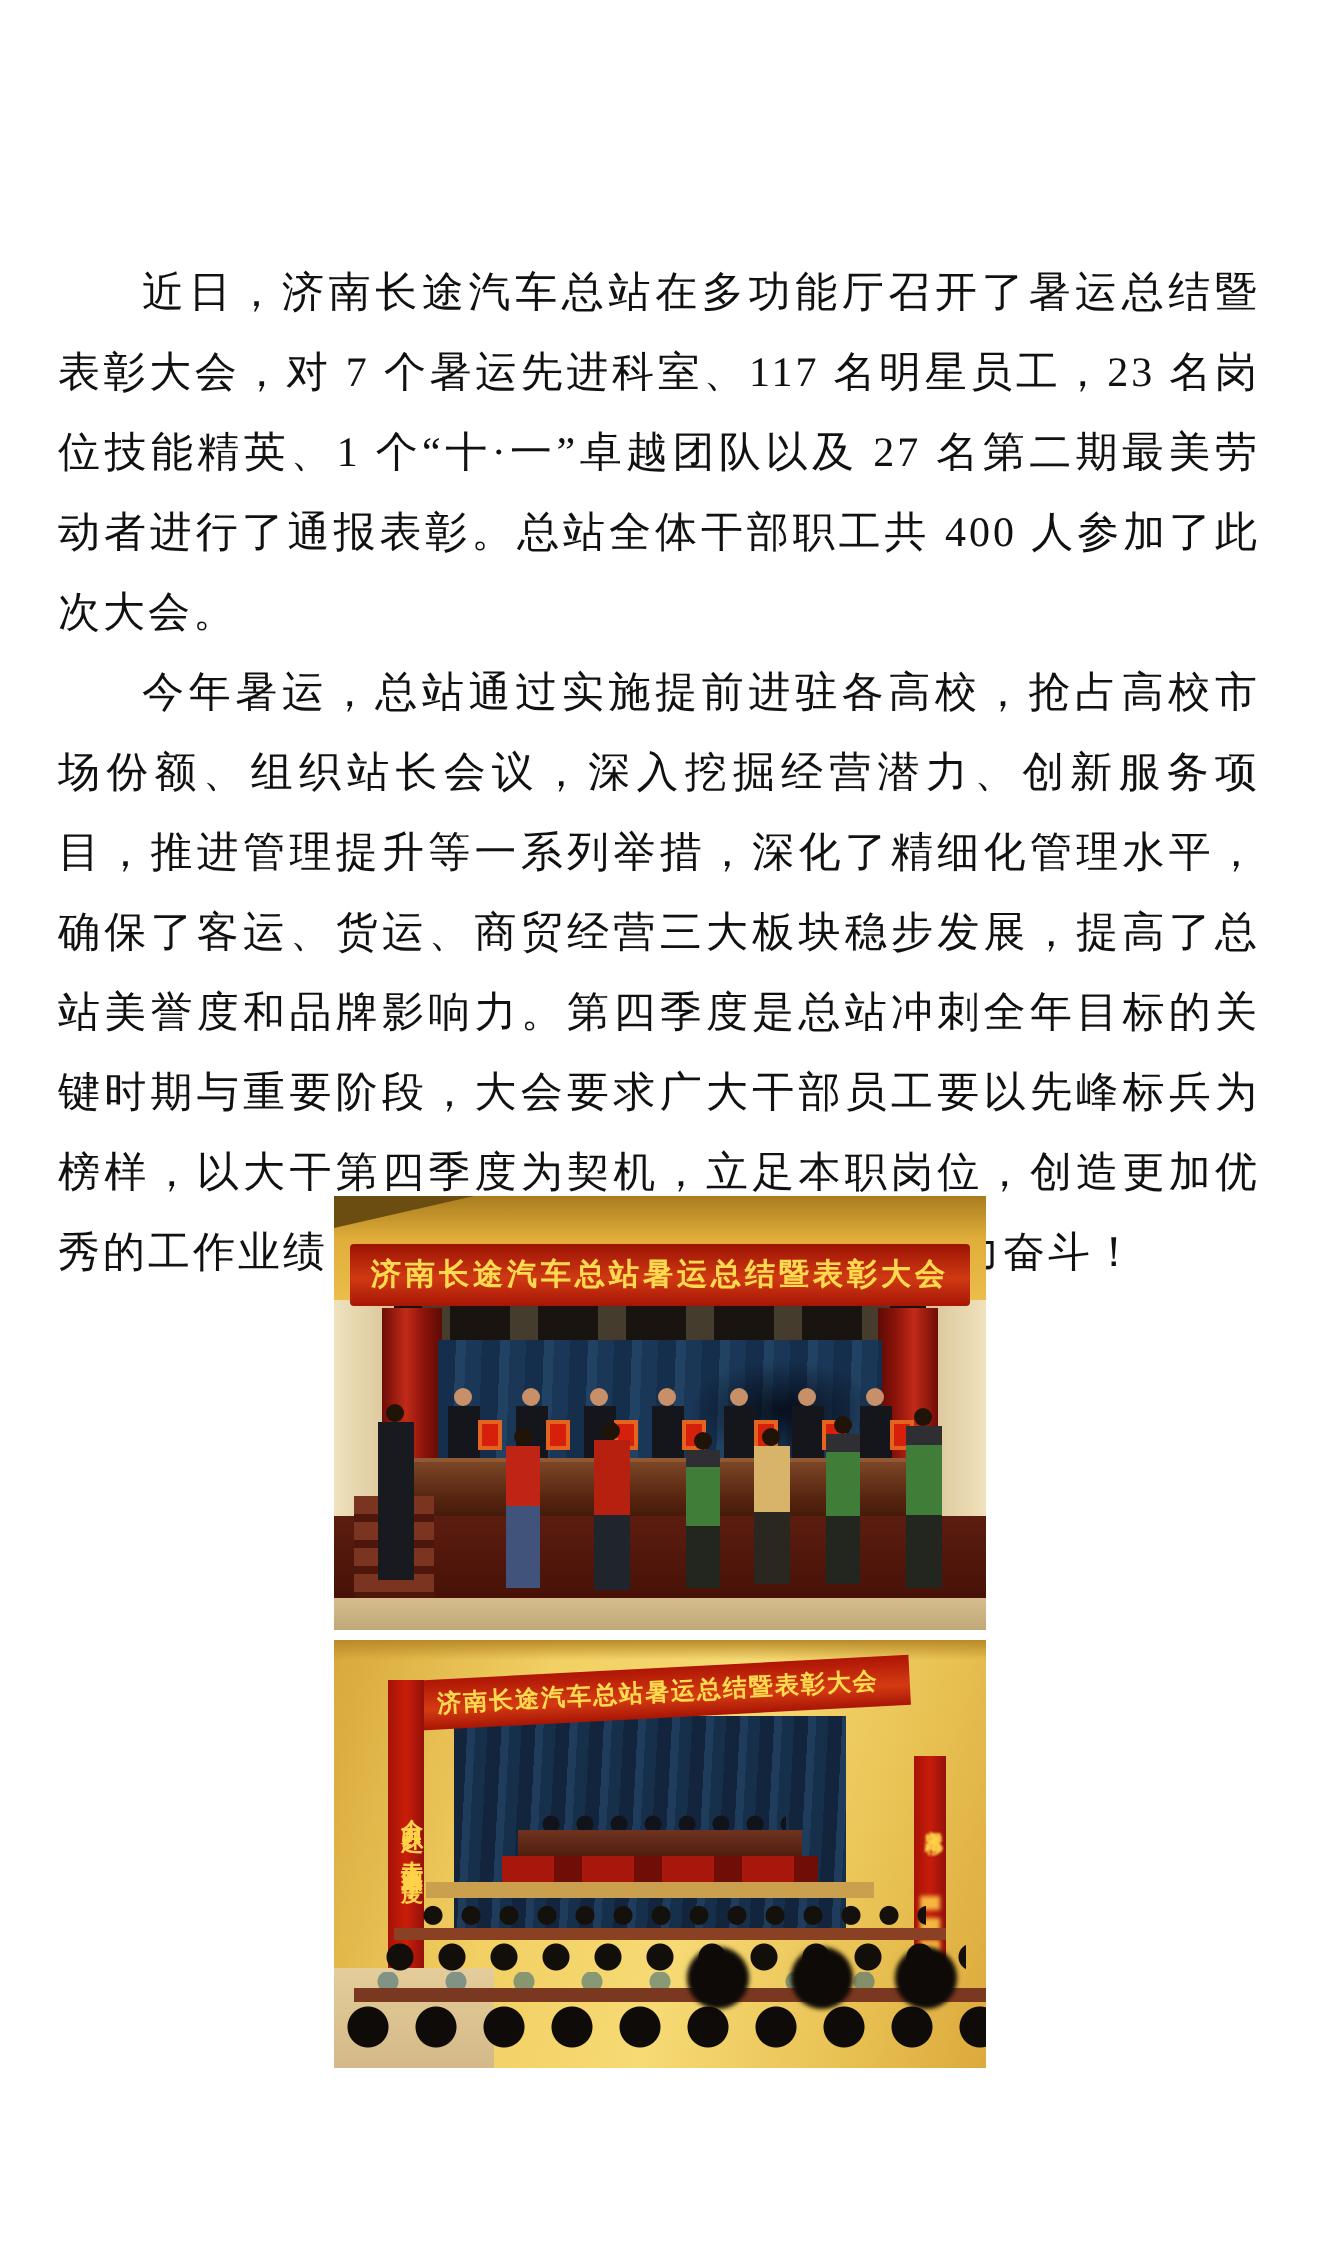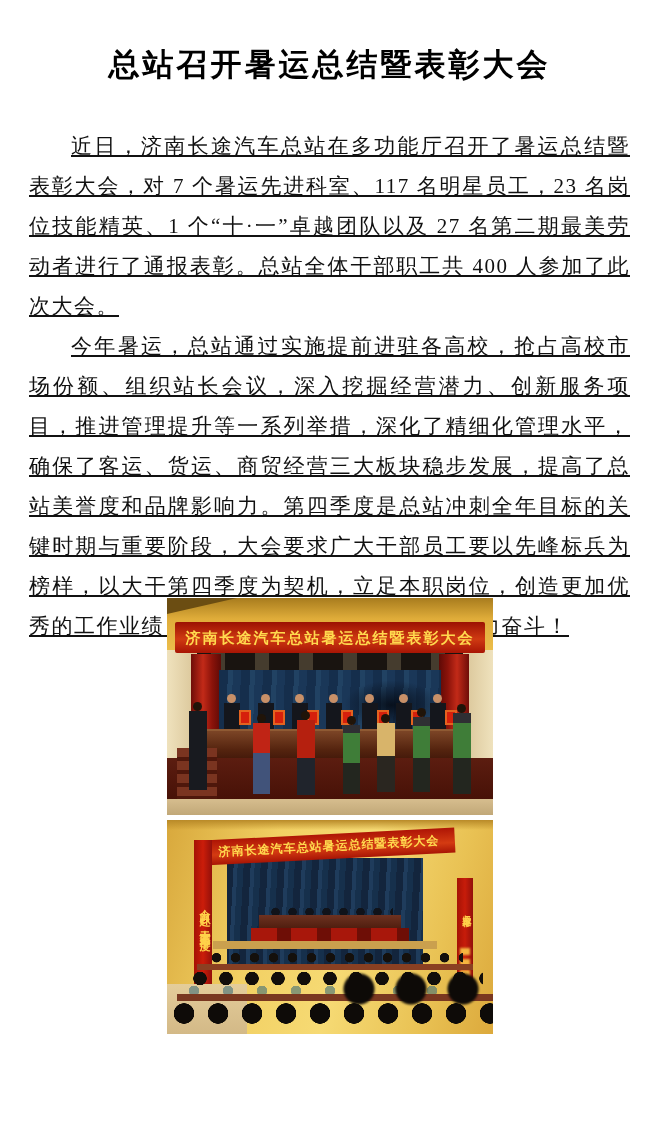--- a/index.html
+++ b/index.html
@@ -5,21 +5,21 @@
   html,body{margin:0;padding:0;background:#fff;}
   .page{position:relative;width:659px;height:1134px;background:#ffffff;overflow:hidden;
         font-family:"Liberation Serif", serif;color:#111;}
 
   .title{position:absolute;top:44px;left:0;width:659px;margin:0;text-align:center;
          font-family:"Liberation Sans", sans-serif;font-weight:bold;font-size:31px;
          letter-spacing:3px;color:#000;}
 
   .body-text{position:absolute;top:126px;left:29px;width:601px;font-size:21px;line-height:40px;
              text-align:justify;text-justify:inter-character;letter-spacing:1.5px;}
-  .body-text p{margin:0;text-indent:2em;text-decoration:underline;}
+  .body-text p{margin:0;text-indent:2em;}
 
   .sig{position:absolute;top:1080px;right:30px;font-size:21px;letter-spacing:3px;}
 
   .photos{position:absolute;left:167px;top:598px;width:260px;}
   .photo{position:relative;width:326px;overflow:hidden;background:#222;}
   #photo1{height:217px;margin-bottom:5px;}
   #photo2{height:214px;}
   .photo *{position:absolute;}
 
   
@@ -121,21 +121,20 @@
          background-size:34px 30px;}
   .au-big{top:18px;right:0;width:160px;height:68px;filter:blur(1px);background-repeat:repeat;
           background-image:radial-gradient(circle at 50% 50%,#0d0a07 0 15px,transparent 16px);
           background-size:52px 46px;}
 </style>
 </head>
 <body>
 
 <div class="page">
 
-  <h1 class="title">总站召开暑运总结暨表彰大会</h1>
 
   <div class="body-text">
     <p>近日，济南长途汽车总站在多功能厅召开了暑运总结暨表彰大会，对 7 个暑运先进科室、117 名明星员工，23 名岗位技能精英、1 个“十·一”卓越团队以及 27 名第二期最美劳动者进行了通报表彰。总站全体干部职工共 400 人参加了此次大会。</p>
     <p>今年暑运，总站通过实施提前进驻各高校，抢占高校市场份额、组织站长会议，深入挖掘经营潜力、创新服务项目，推进管理提升等一系列举措，深化了精细化管理水平，确保了客运、货运、商贸经营三大板块稳步发展，提高了总站美誉度和品牌影响力。第四季度是总站冲刺全年目标的关键时期与重要阶段，大会要求广大干部员工要以先峰标兵为榜样，以大干第四季度为契机，立足本职岗位，创造更加优秀的工作业绩，为实现总站持续快速发展而努力奋斗！</p>
   </div>
 
   <div class="photos">
 
     <div class="photo" id="photo1">
       <div class="p1-ceiling"></div>

